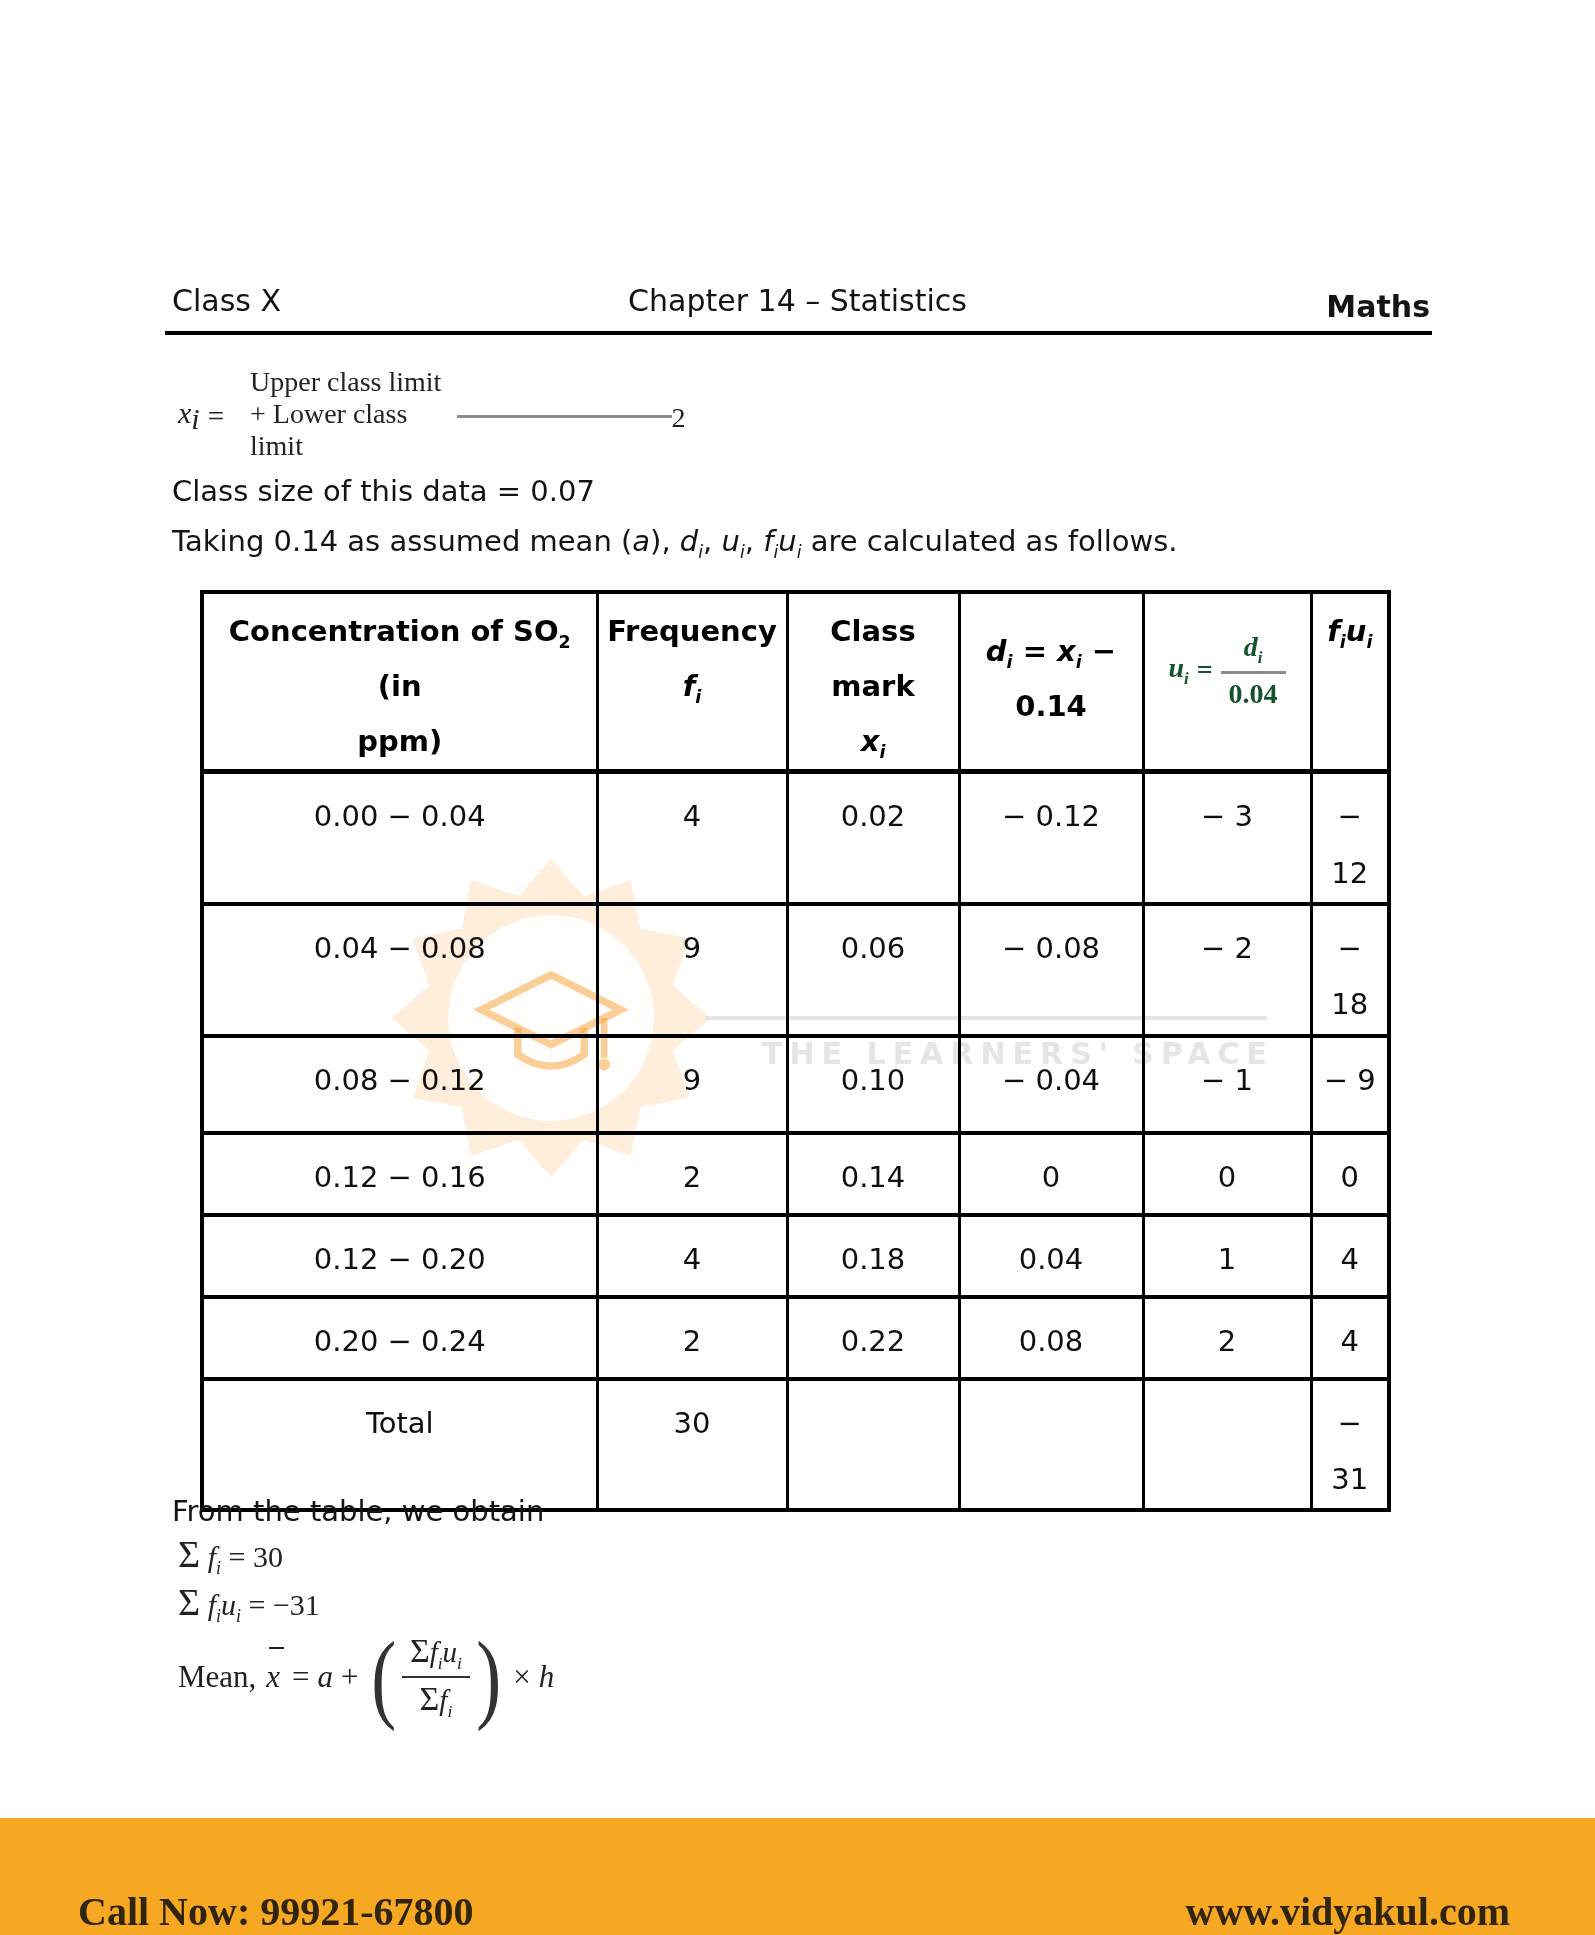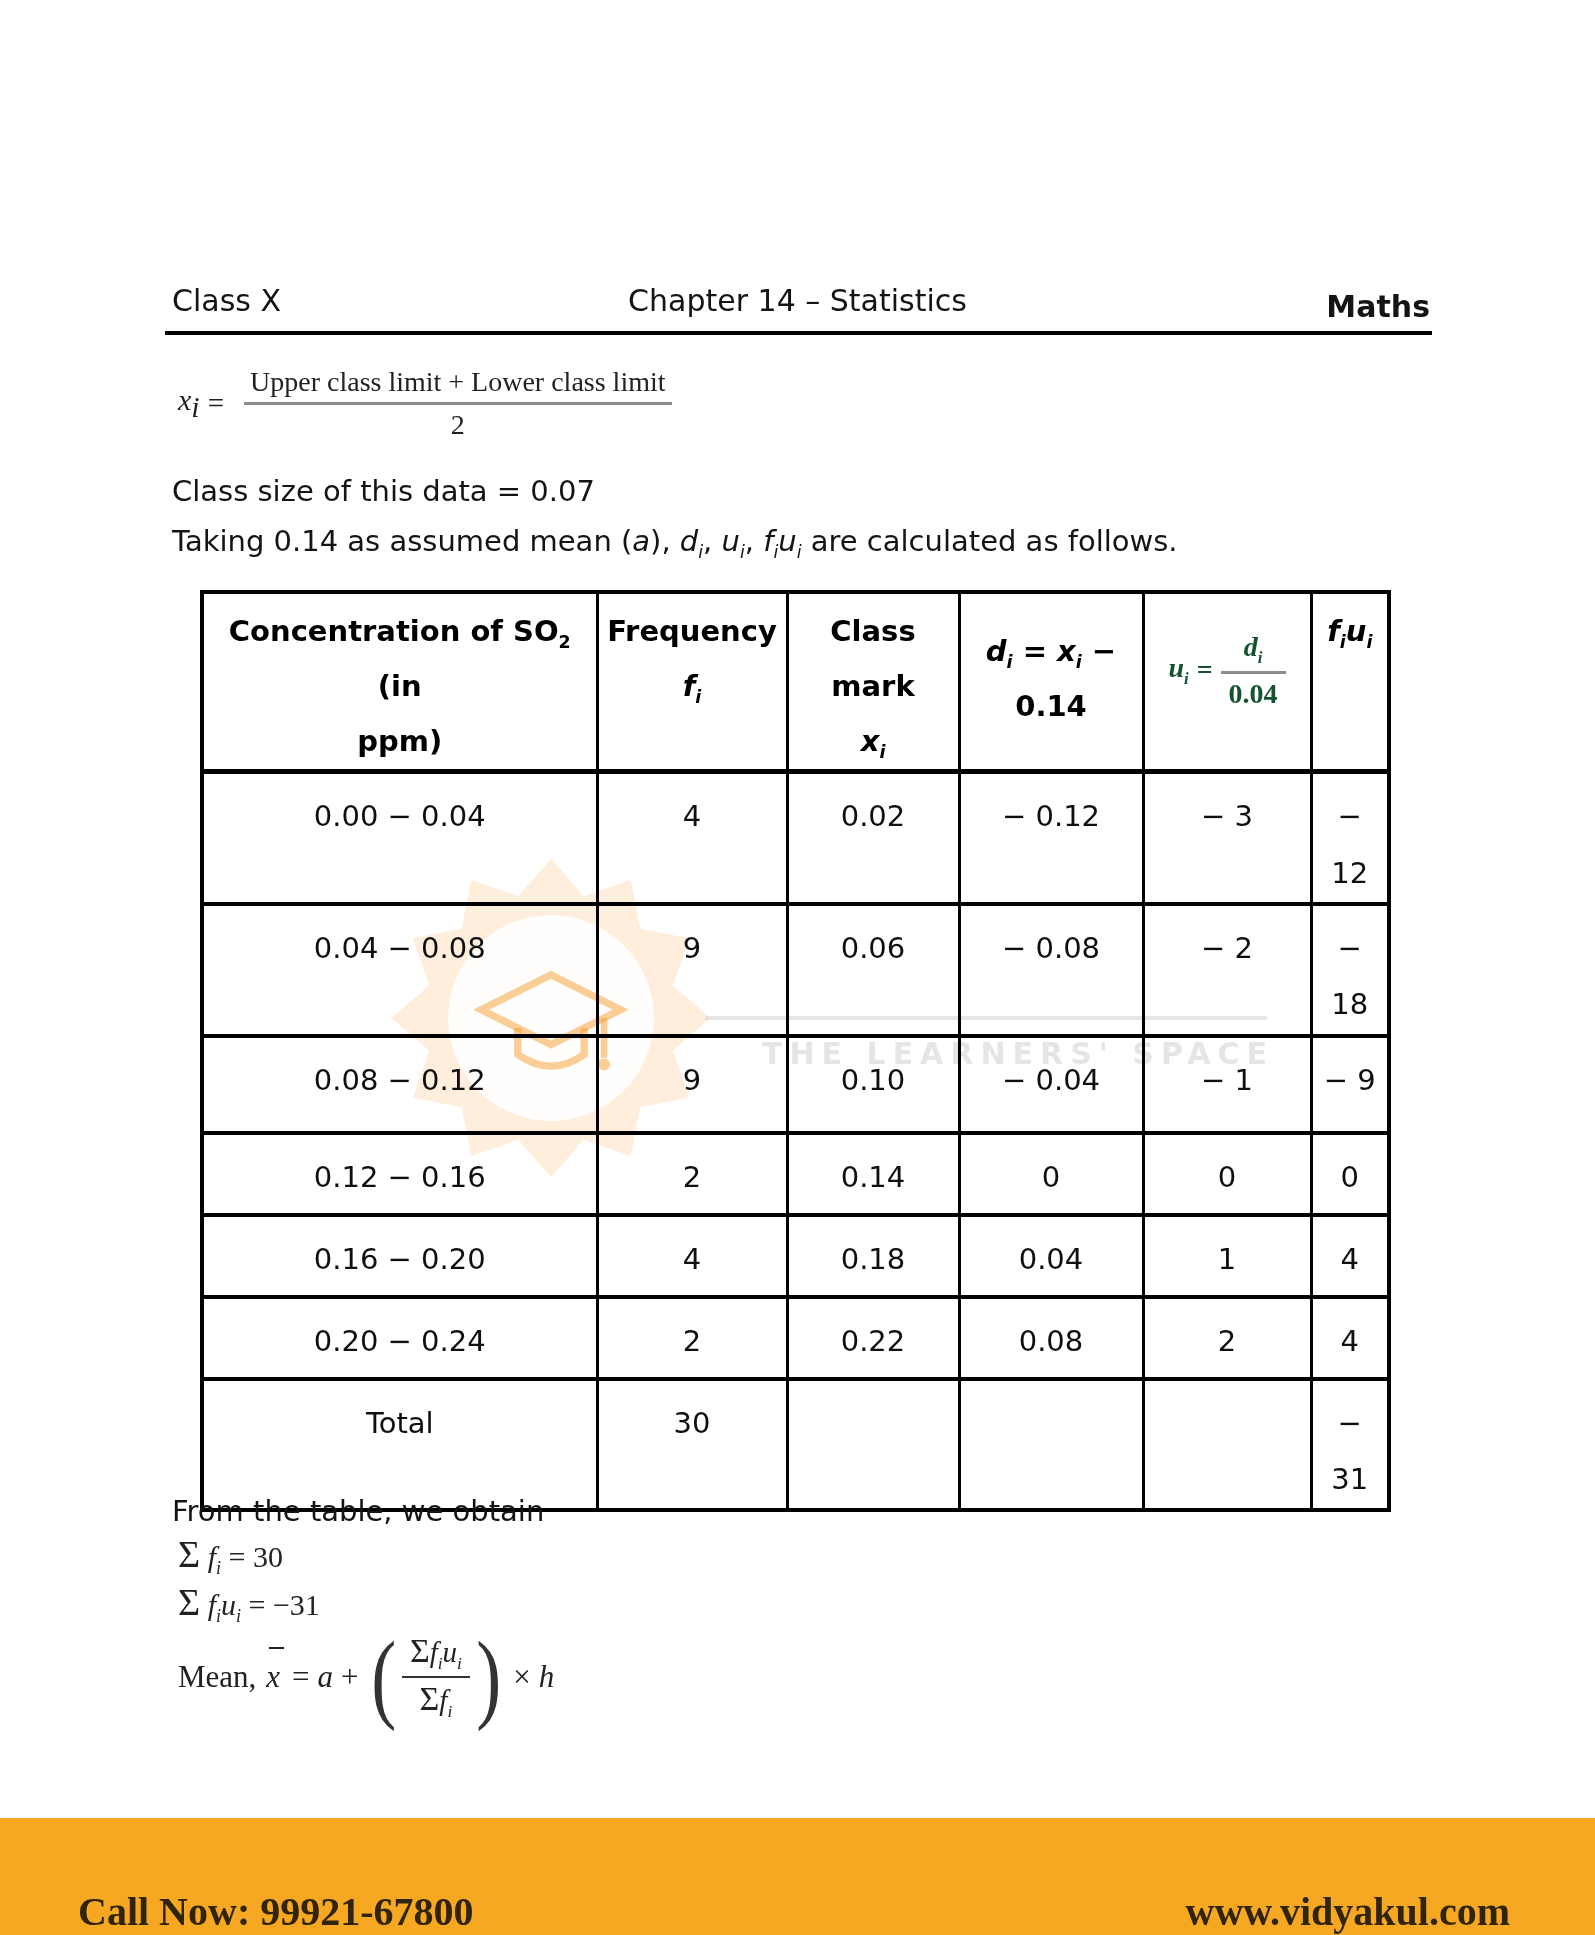--- a/index.html
+++ b/index.html
@@ -14,21 +14,21 @@
   .wm-tagline{position:absolute;left:762px;top:1036px;font-size:30px;font-weight:700;
               letter-spacing:7px;color:#d4d4d4;opacity:.6;}
   
   .hdr-left{position:absolute;left:172px;top:283px;font-size:30px;}
   .hdr-center{position:absolute;left:50%;transform:translateX(-50%);top:283px;font-size:30px;}
   .hdr-right{position:absolute;right:165px;top:289px;font-size:30px;font-weight:bold;}
   .hdr-rule{position:absolute;left:165px;top:331px;width:1267px;height:4px;background:#000;}
   .fx{position:absolute;left:178px;top:366px;display:flex;align-items:center;z-index:1;
       font-family:"Liberation Serif",serif;font-size:29px;color:#222;}
   .fx i{font-size:30px;}
-  .fx .frac{display:flex;flex-direction:column;align-items:center;margin-left:12px;}
+  .fx .frac{display:flex;flex-direction:row;align-items:center;margin-left:12px;}
   .fx .num{font-size:28px;padding:0 6px 4px 6px;}
   .fx .bar{width:100%;height:0;border-top:3px solid #8c8c8c;}
   .fx .den{font-size:28px;padding-top:4px;}
   sub{font-size:.6em;}
   .t-class-size{position:absolute;left:172px;top:474px;font-size:29px;z-index:1;}
   .t-taking{position:absolute;left:172px;top:524px;font-size:29px;z-index:1;}
   
   .stats{position:absolute;left:200px;top:590px;border-collapse:collapse;z-index:1;
          table-layout:fixed;background:transparent;}
   .stats th,.stats td{border:3px solid #000;border-top-width:4px;border-bottom-width:4px;
@@ -176,21 +176,21 @@
     </tr>
     <tr style="height:82px">
       <td><span class="cellv">0.12 − 0.16</span></td>
       <td><span class="cellv">2</span></td>
       <td><span class="cellv">0.14</span></td>
       <td><span class="cellv">0</span></td>
       <td><span class="cellv">0</span></td>
       <td><span class="cellv">0</span></td>
     </tr>
     <tr style="height:82px">
-      <td><span class="cellv">0.16 − 0.20</span></td>
+      <td><span class="cellv">0.12 − 0.20</span></td>
       <td><span class="cellv">4</span></td>
       <td><span class="cellv">0.18</span></td>
       <td><span class="cellv">0.04</span></td>
       <td><span class="cellv">1</span></td>
       <td><span class="cellv">4</span></td>
     </tr>
     <tr style="height:82px">
       <td><span class="cellv">0.20 − 0.24</span></td>
       <td><span class="cellv">2</span></td>
       <td><span class="cellv">0.22</span></td>

